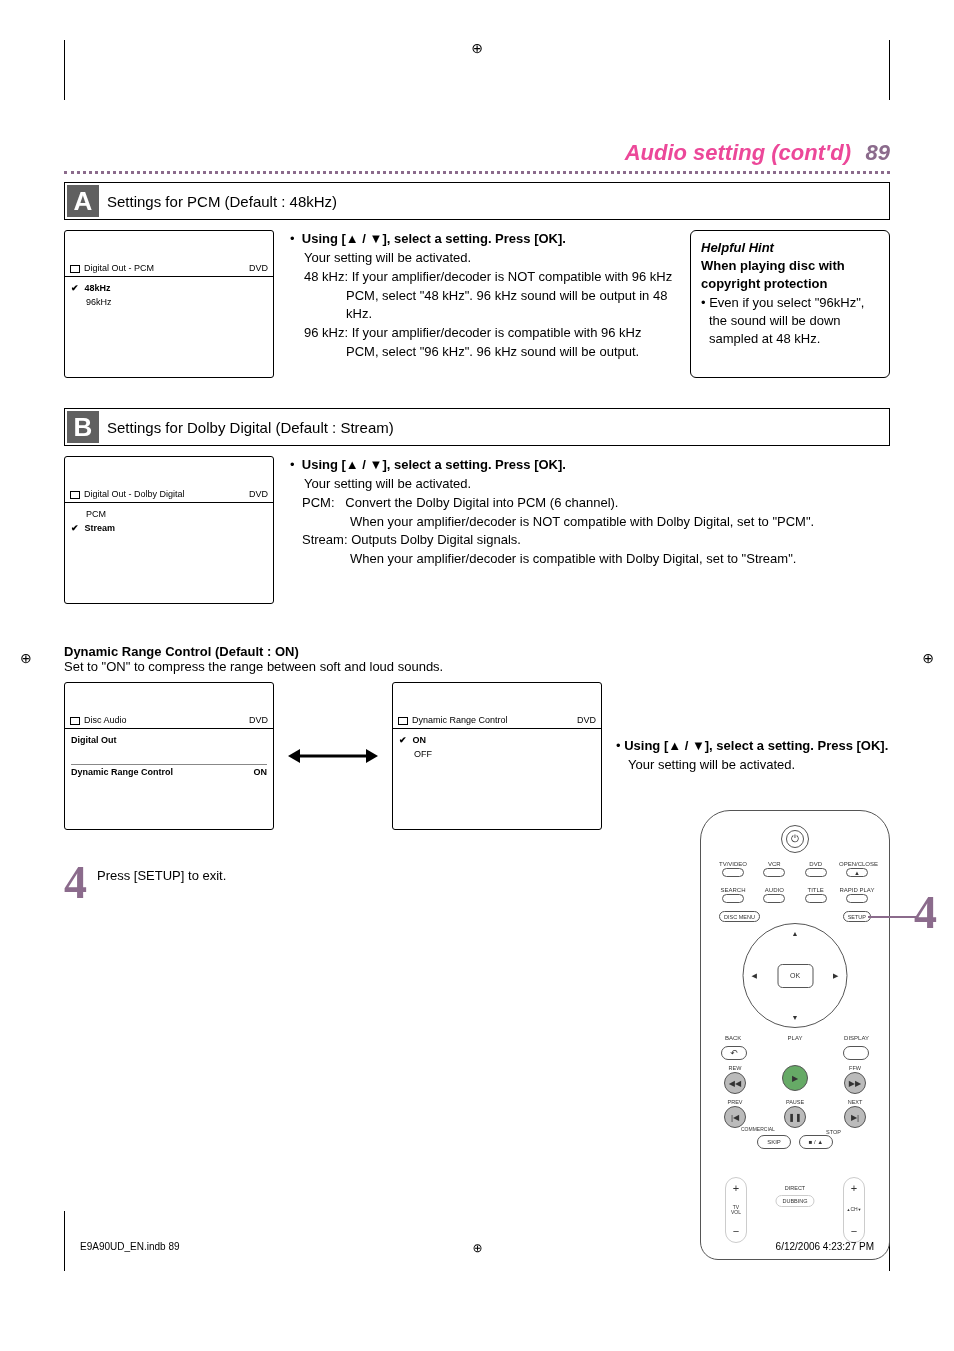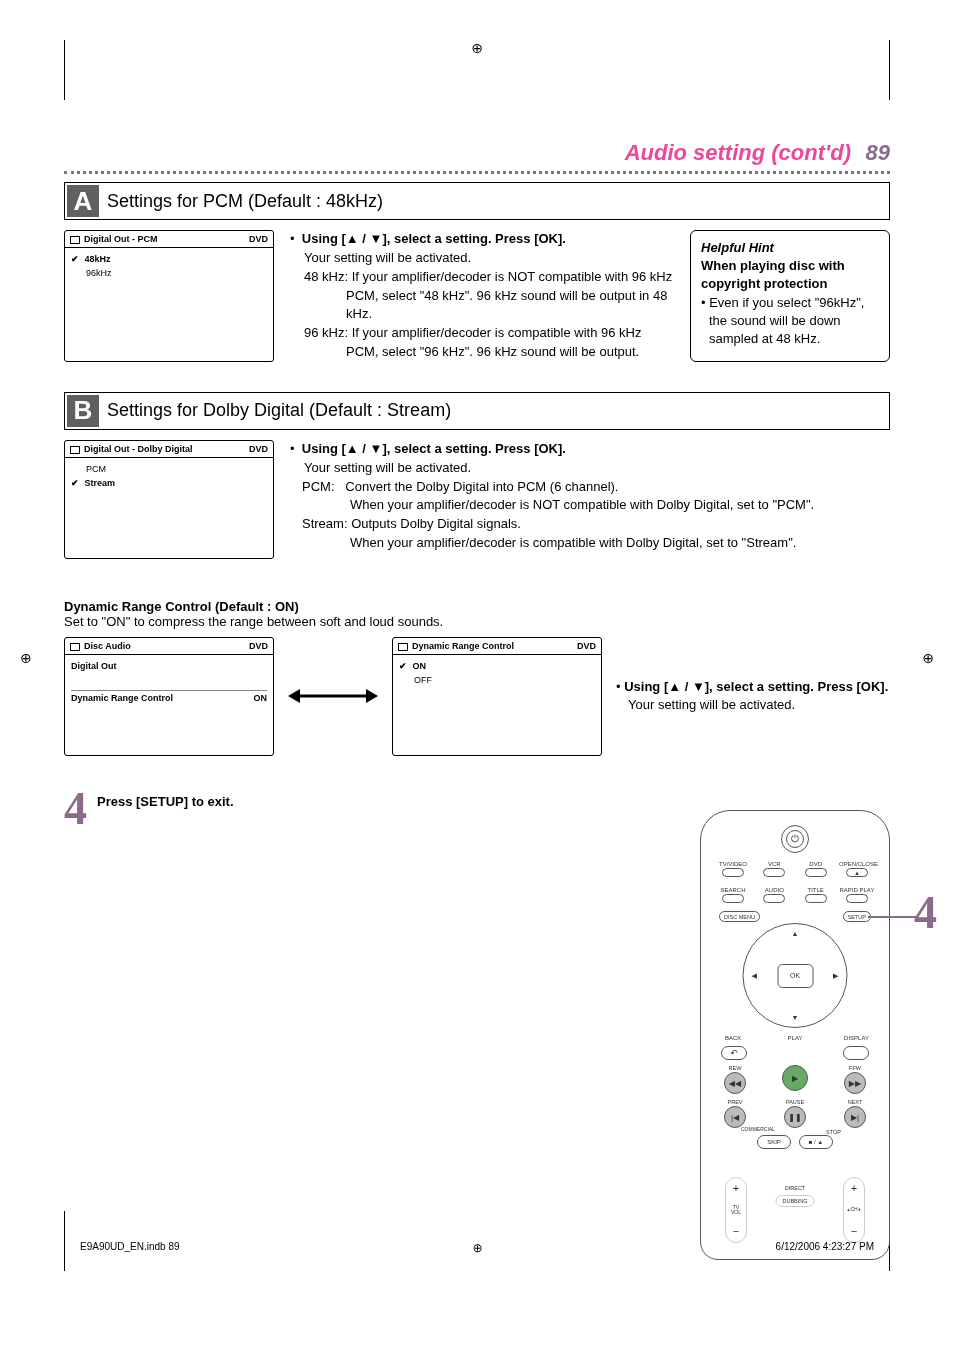--- a/index.html
+++ b/index.html
@@ -66,42 +66,43 @@
     font-weight: bold;
     font-size: 26px;
     width: 32px;
     height: 32px;
     display: flex;
     align-items: center;
     justify-content: center;
     margin: 2px;
   }
   .section-title {
-    font-size: 18px;
+    font-size: 15px;
     padding-left: 6px;
   }
   .row {
     display: flex;
     gap: 16px;
     margin-bottom: 30px;
   }
   .osd-panel {
     border: 1px solid #000;
     border-radius: 3px;
     width: 210px;
     font-size: 9px;
     flex-shrink: 0;
   }
   .osd-header {
     border-bottom: 1px solid #000;
     display: flex;
     align-items: center;
     justify-content: space-between;
     padding: 3px 5px;
-    font-weight: bold;
+    font-weight: normal;
+    margin-top: 29px;
   }
   .osd-icn { width: 10px; height: 8px; border: 1px solid #000; display: inline-block; margin-right: 4px; vertical-align: middle; }
   .osd-body {
     min-height: 100px;
     padding: 4px 6px;
   }
   .osd-item {
     display: flex;
     align-items: center;
     gap: 6px;
@@ -170,21 +171,21 @@
     margin-top: 30px;
     gap: 10px;
   }
   .big-num {
     font-family: Georgia, serif;
     color: #8b6b8c;
     font-size: 46px;
     font-weight: bold;
     line-height: 1;
   }
-  .step-label { font-weight: bold; font-size: 13px; padding-top: 8px; }
+  .step-label { font-weight: normal; font-size: 13px; padding-top: 8px; }
 
   
   .remote-wrap {
     position: absolute;
     right: 0;
     top: 770px;
   }
   .remote {
     width: 190px;
     height: 450px;

